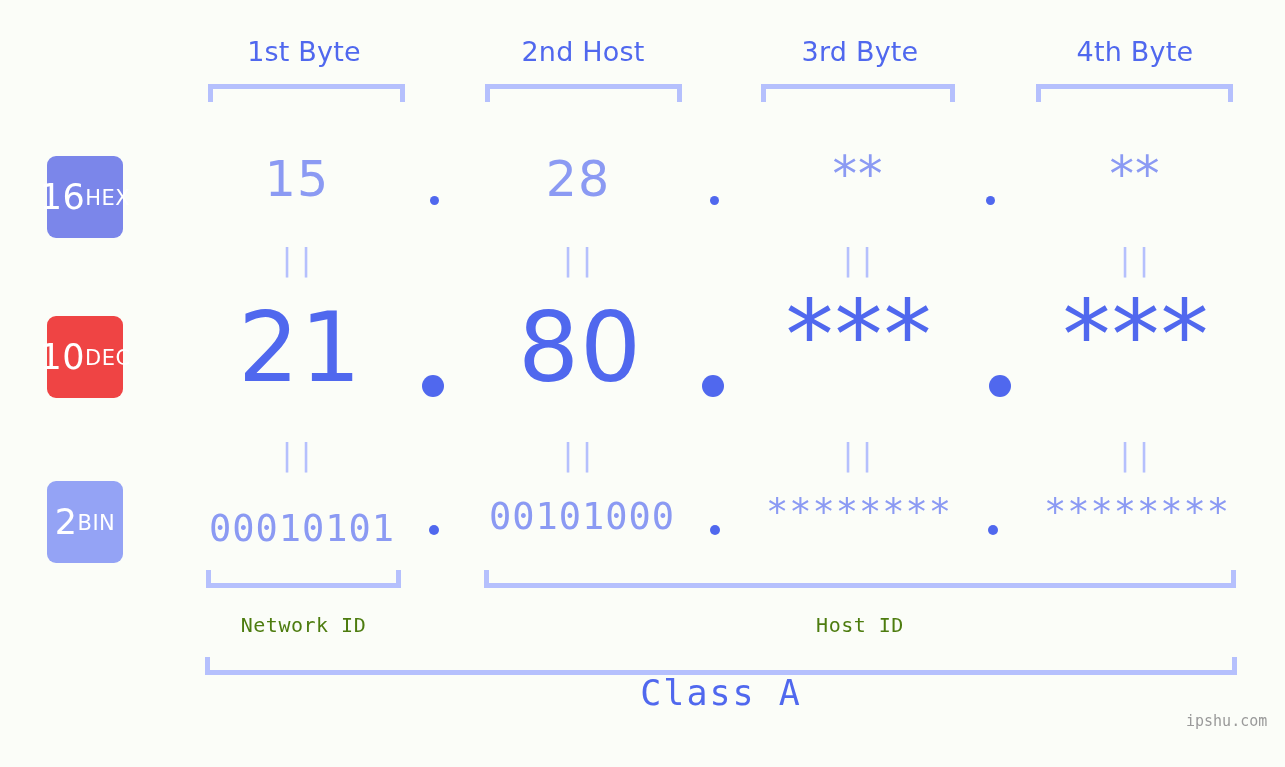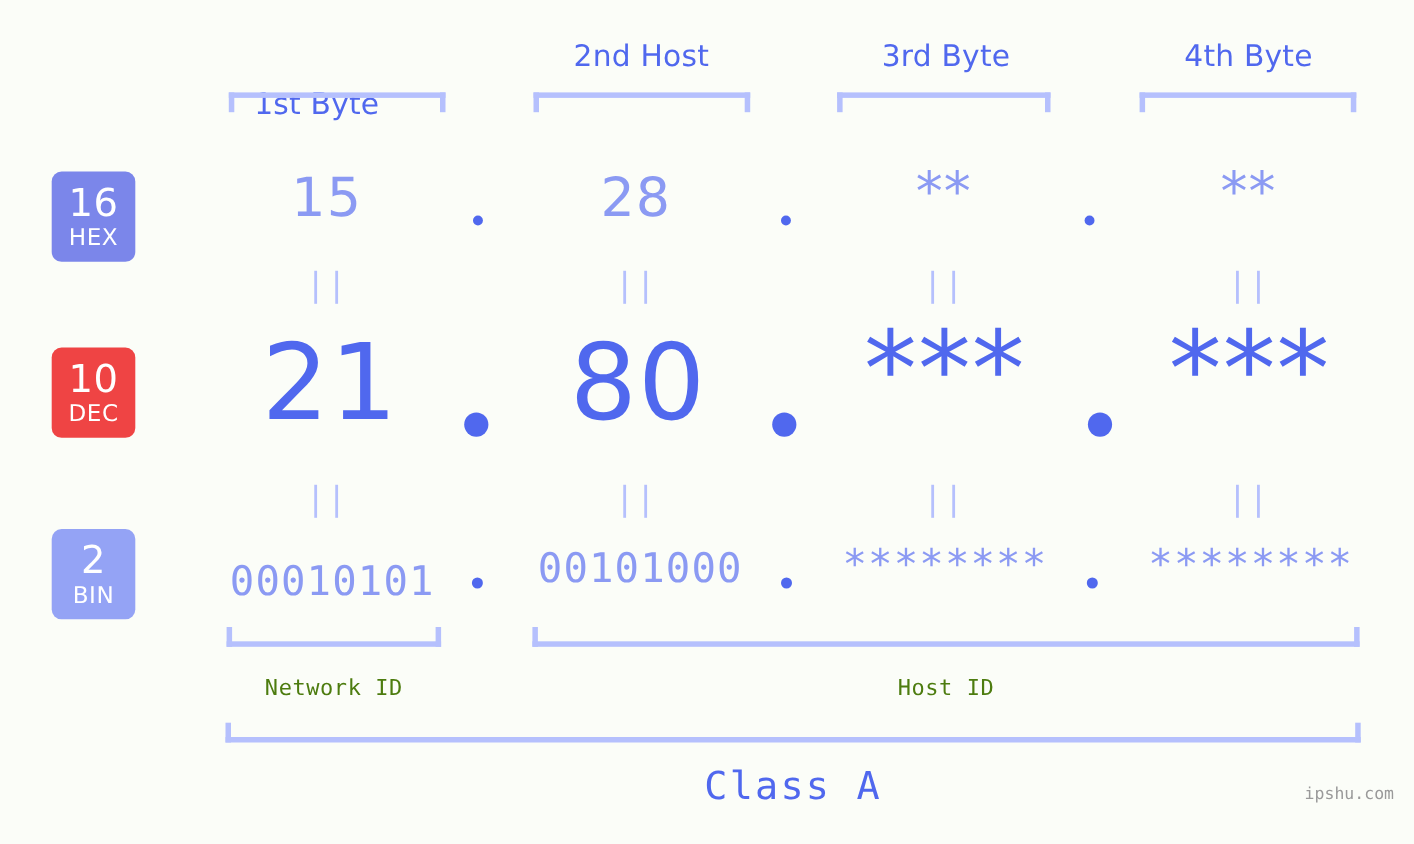--- a/index.html
+++ b/index.html
@@ -36,21 +36,21 @@
     border-top:none;
     height:18px;
   }
 
   
   .badge{
     width:76px;height:82px;
     border-radius:9px;
     color:#ffffff;
     display:flex;
-    flex-direction:column;
+    flex-direction:row;
     align-items:center;
     justify-content:center;
     line-height:1;
   }
   .badge .num{
     font-size:35px;
     font-weight:400;
     letter-spacing:0.5px;
   }
   .badge .unit{
@@ -126,21 +126,21 @@
     font-size:15px;
     color:#9a9a9a;
     white-space:nowrap;
   }
 </style>
 </head>
 <body>
 
 <div class="stage">
 
-  <div class="abs byte-label" style="left:188px;top:36px;width:200px;margin-top:44px;">1st Byte</div>
+  <div class="abs byte-label" style="left:204px;top:36px;width:200px;">1st Byte</div>
   <div class="abs byte-label" style="left:483px;top:36px;width:200px;">2nd Host</div>
   <div class="abs byte-label" style="left:760px;top:36px;width:200px;">3rd Byte</div>
   <div class="abs byte-label" style="left:1035px;top:36px;width:200px;">4th Byte</div>
 
   <div class="abs bracket bracket-down" style="left:208px;top:84px;width:197px;"></div>
   <div class="abs bracket bracket-down" style="left:485px;top:84px;width:197px;"></div>
   <div class="abs bracket bracket-down" style="left:761px;top:84px;width:194px;"></div>
   <div class="abs bracket bracket-down" style="left:1036px;top:84px;width:197px;"></div>
 
   <div class="abs badge" style="left:47px;top:156px;background:#7b86ea;">
@@ -201,17 +201,17 @@
 
   <div class="abs val bin-val" style="left:1035px;top:494px;width:204px;">********</div>
 
   <div class="abs bracket bracket-up" style="left:206px;top:570px;width:195px;"></div>
   <div class="abs bracket bracket-up" style="left:484px;top:570px;width:752px;"></div>
 
   <div class="abs id-label" style="left:206px;top:613px;width:195px;">Network ID</div>
   <div class="abs id-label" style="left:484px;top:613px;width:752px;">Host ID</div>
 
   <div class="abs bracket bracket-up" style="left:205px;top:657px;width:1032px;"></div>
-  <div class="abs class-label" style="left:205px;top:695px;width:1032px;">Class A</div>
+  <div class="abs class-label" style="left:205px;top:673px;width:1032px;">Class A</div>
 
   <div class="abs watermark" style="left:1186px;top:712px;">ipshu.com</div>
 
 </div>
 
 </body></html>

